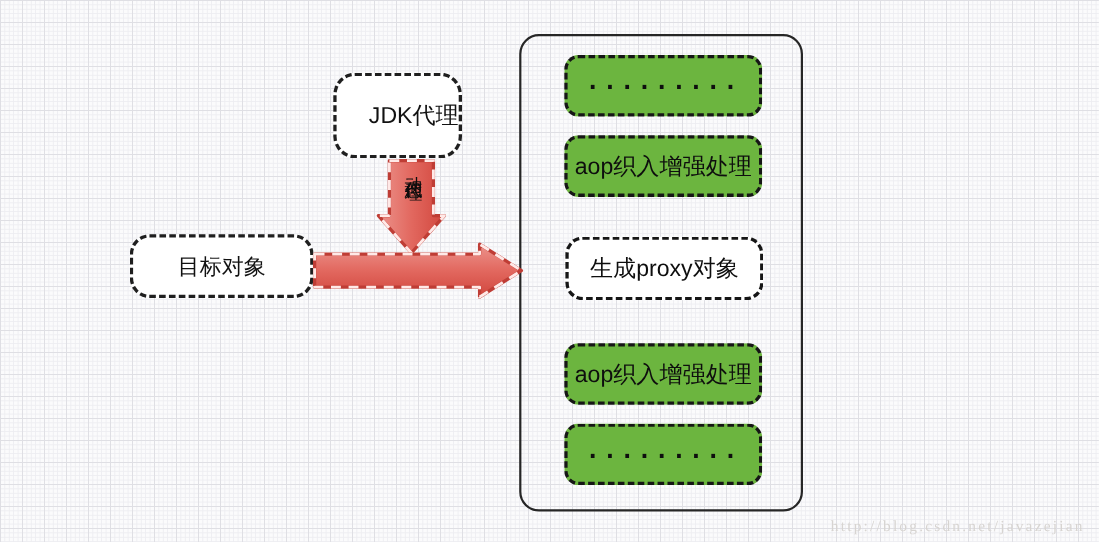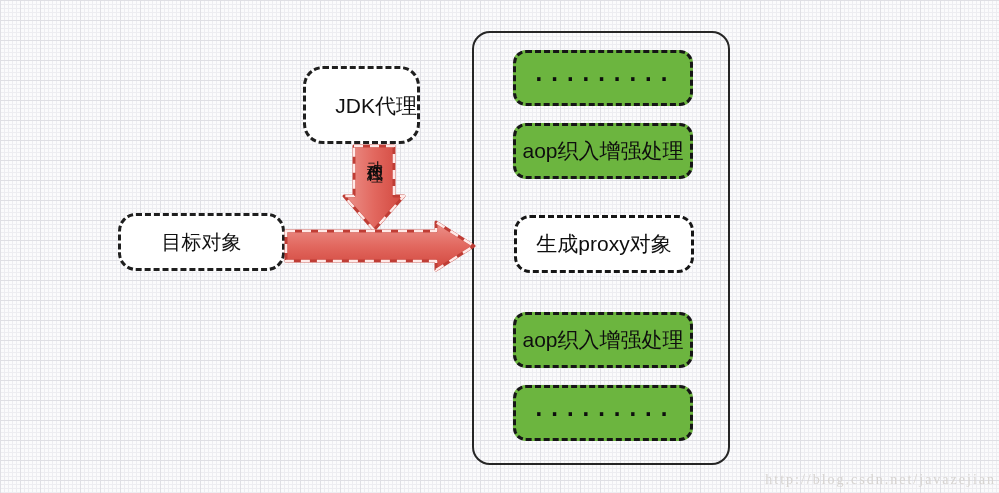--- a/index.html
+++ b/index.html
@@ -59,21 +59,21 @@
     left:284px; top:234px; width:192px; height:24px;
     display:flex; align-items:center; justify-content:center;
     font-size:15px; color:#0d0d0d; font-weight:500; z-index:3;
   }
 
   svg.arrow { overflow:visible; z-index:2; }
   #v-arrow { left:340px; top:144px; }
   #h-arrow { left:284px; top:218px; }
 
   #watermark {
-    right:3px; bottom:5px;
+    right:13px; bottom:5px;
     font-family:"Liberation Serif","DejaVu Serif",serif;
     font-size:14px; letter-spacing:2px; color:#d7d4d1;
   }
 </style>
 </head>
 <body>
 
 <div class="screen">
 
   <div class="abs dashed-box" id="top-box">

